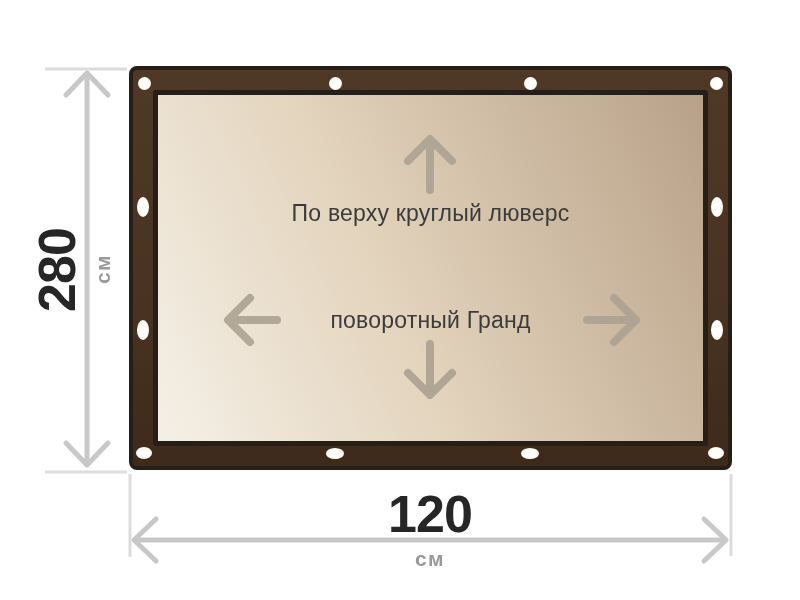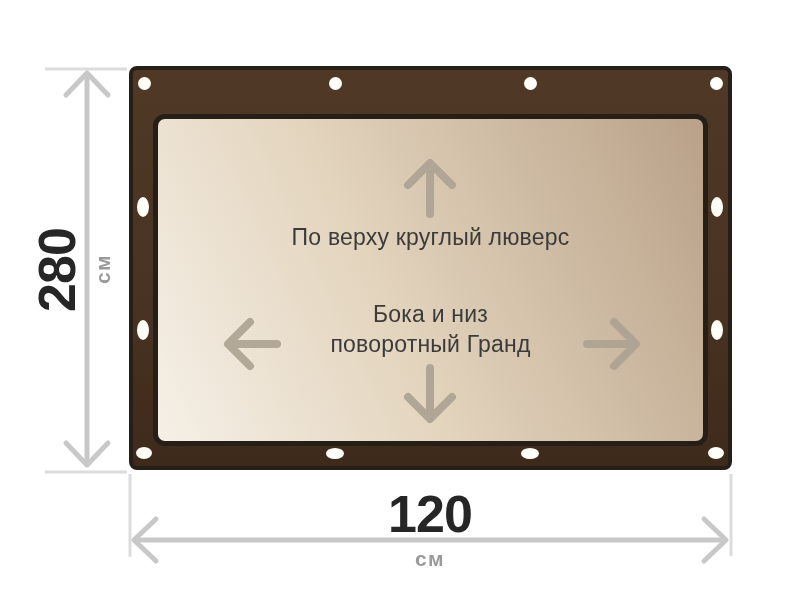--- a/index.html
+++ b/index.html
@@ -21,23 +21,22 @@
     left: 129px; top: 66px;
     width: 595px; height: 396px;      
     background: linear-gradient(180deg, #503826 0%, #4a3322 55%, #3e2a1b 100%);
     border: 4px solid #261f18;
     border-radius: 8px;
   }
   .panel {
     position: absolute;
     inset: 20px;
     border: 5px solid #261f18;
-    border-radius: 12px;
+    border-radius: 3px;
     background: linear-gradient(65deg, #f5f0e7 0%, #e3d4bd 42%, #b9a189 100%);
-    margin-top: 24px;
   }
   .panel-inner { position: absolute; inset: 0; }
 
   .note {
     position: absolute; left: 0; right: 0;
     text-align: center;
     color: #3b3b3b;
     font-size: 23px;
     line-height: 28px;
     letter-spacing: 0.2px;
@@ -95,21 +94,20 @@
         <svg width="545" height="346" viewBox="0 0 545 346" style="position:absolute;left:0;top:0;">
           <g stroke="#aca292" stroke-width="8" fill="none" stroke-linecap="round" stroke-linejoin="round" opacity="0.9">
             <path d="M272 95 V48 M250 66 L272 44 L294 66"></path>
             <path d="M272 249 V296 M250 278 L272 300 L294 278"></path>
             <path d="M119 225 H74 M92 203 L70 225 L92 247"></path>
             <path d="M429 225 H474 M456 203 L478 225 L456 247"></path>
           </g>
         </svg>
 
         <div class="note note-top">По верху круглый люверс</div>
-        <div class="note note-mid1">Бока и низ</div>
         <div class="note note-mid2">поворотный Гранд</div>
       </div>
     </div>
 
     <div class="grom" style="left:4.5px;  top:6.5px;  width:13px; height:13px;"></div>
     <div class="grom" style="left:195.5px;top:6.5px;  width:13px; height:13px;"></div>
     <div class="grom" style="left:390.5px;top:6.5px;  width:13px; height:13px;"></div>
     <div class="grom" style="left:576.5px;top:6.5px;  width:13px; height:13px;"></div>
 
     <div class="grom" style="left:3px;   top:377px; width:16px; height:12px;"></div>

